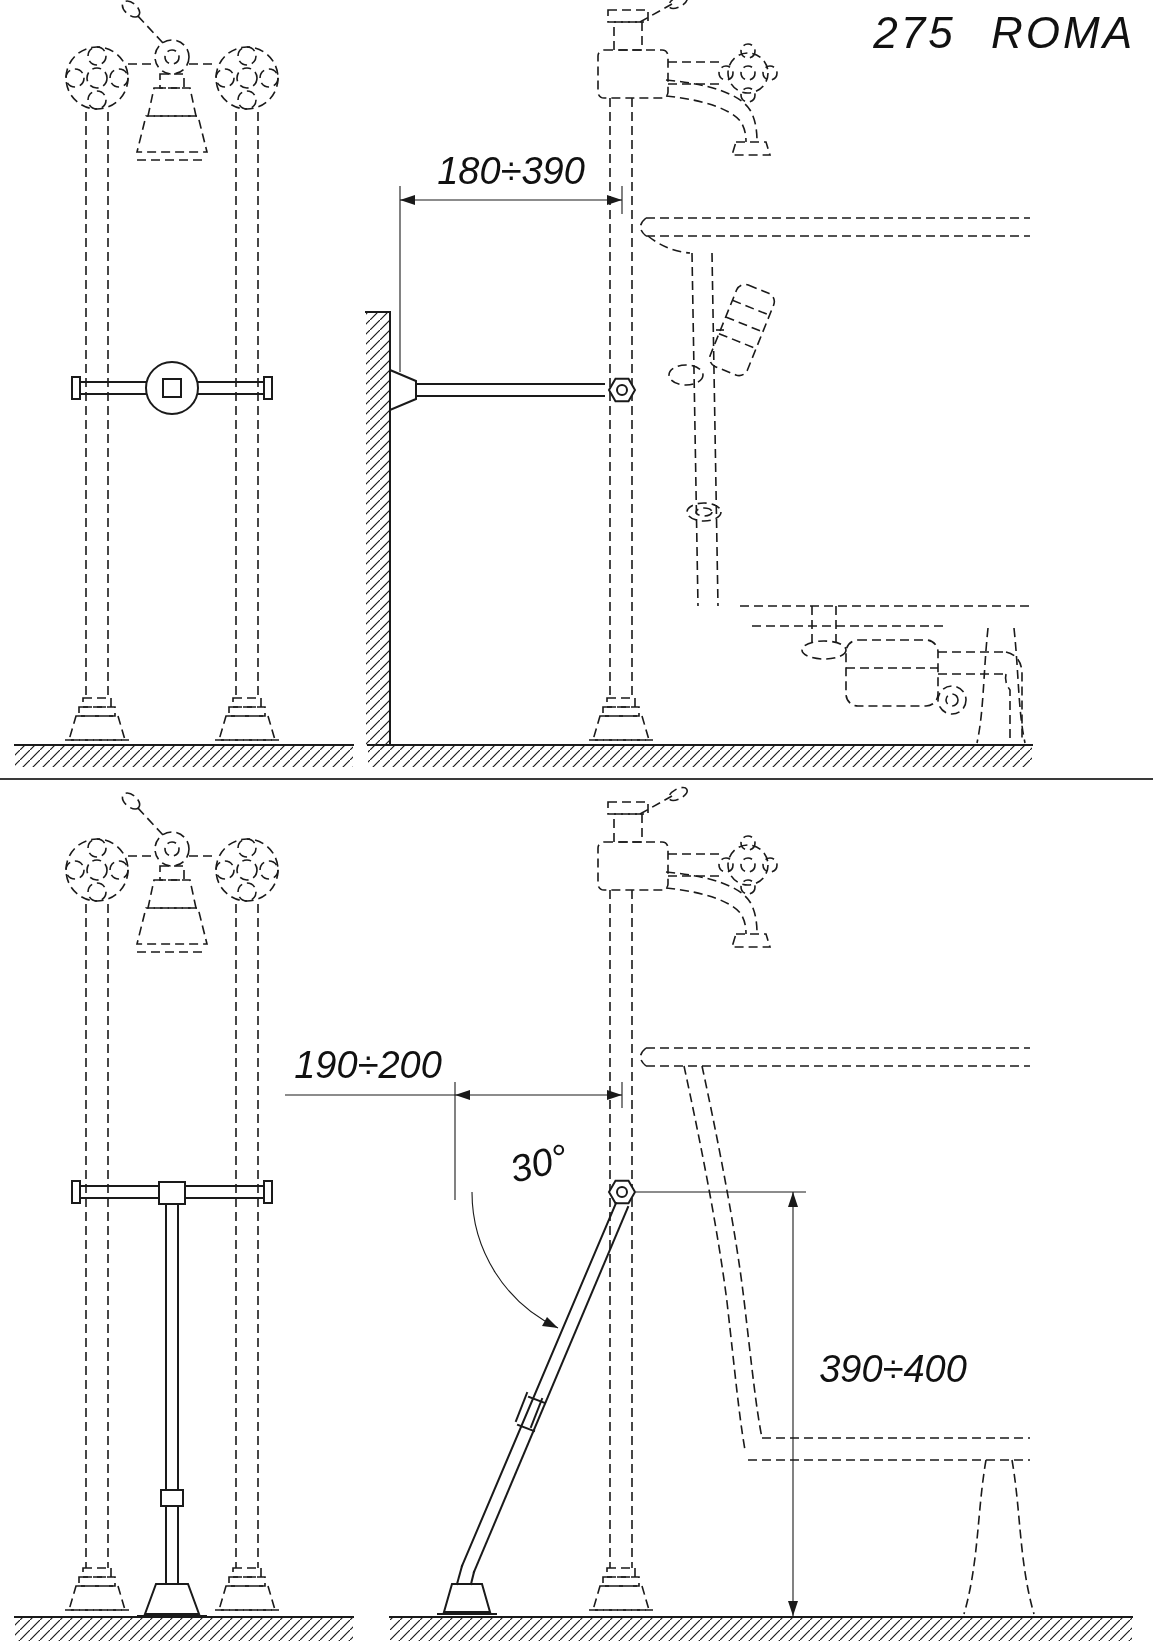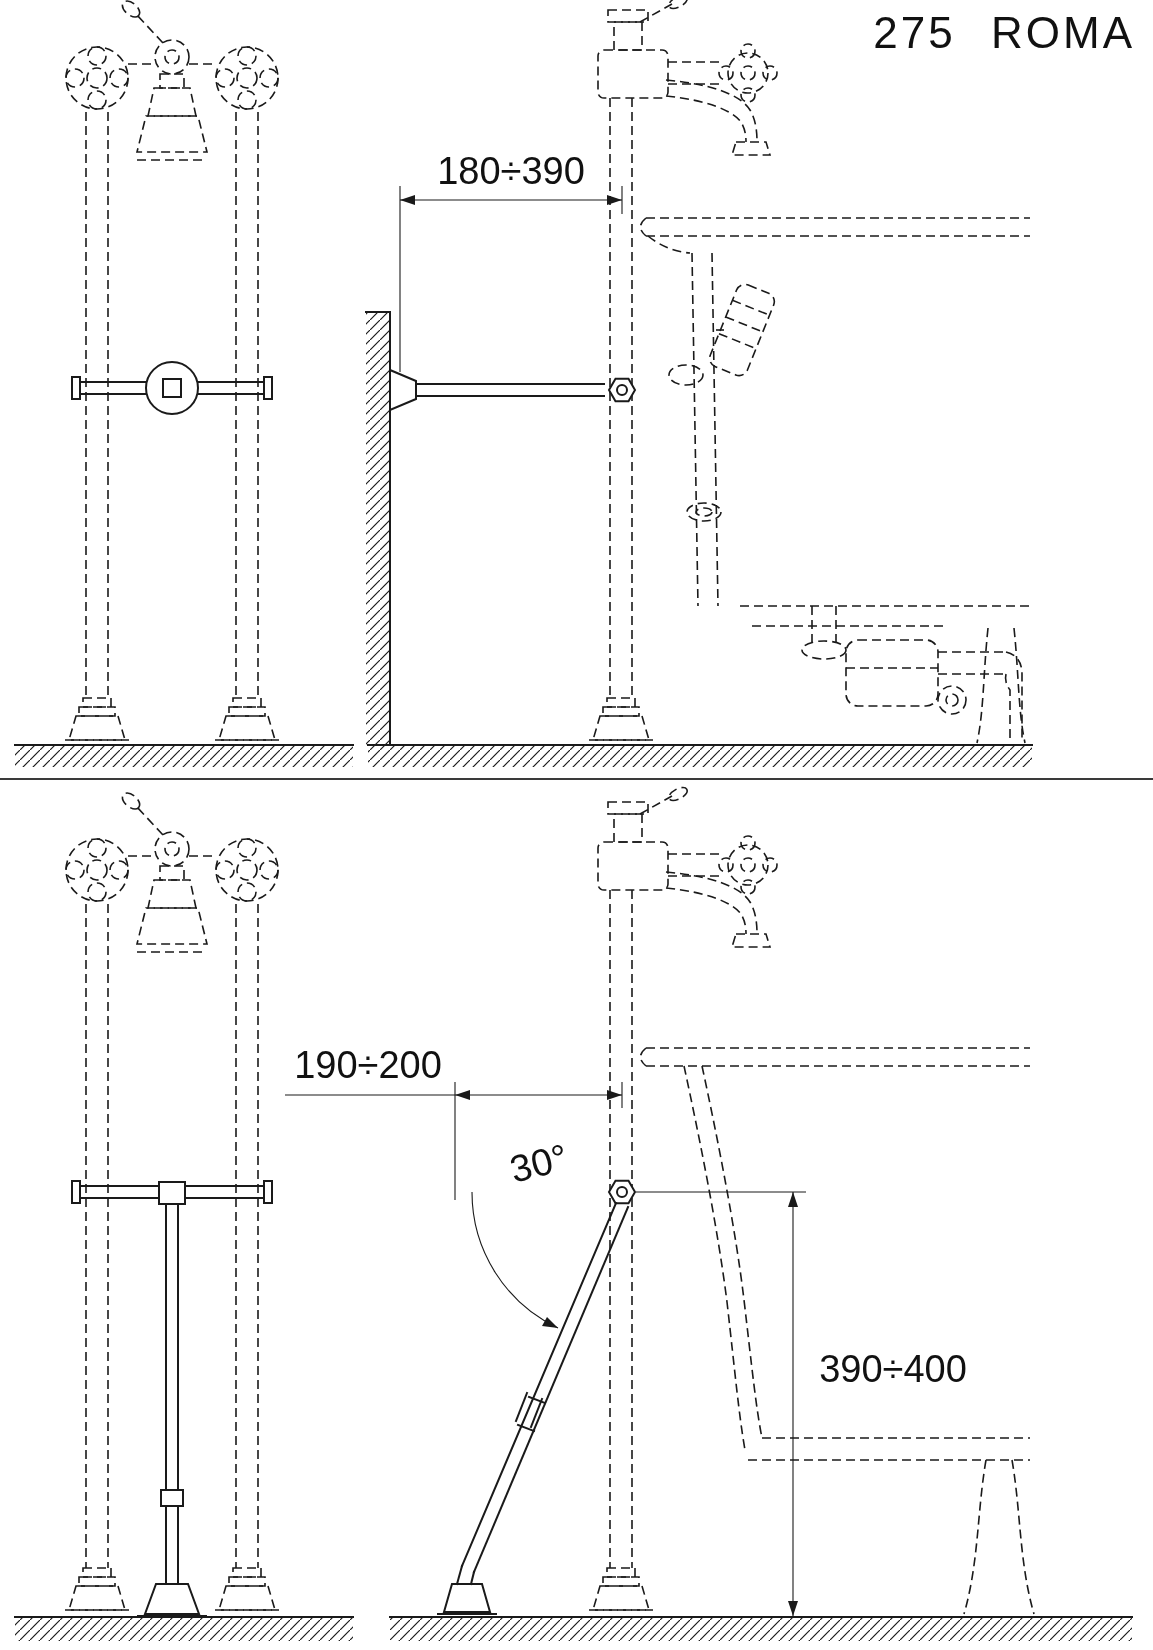--- a/index.html
+++ b/index.html
@@ -1,16 +1,16 @@
 <!DOCTYPE html>
 <html><head>
 <meta charset="utf-8">
 <style>
   html,body{margin:0;padding:0;background:#fff;}
-  .page{position:relative;width:1153px;height:1650px;background:#fff;overflow:hidden;}
+  .page{position:relative;width:1153px;height:1650px;background:#fff;overflow:hidden;font-style:italic;}
   svg{display:block;}
   .s{stroke:#1a1a1a;stroke-width:2;fill:none;stroke-linecap:square;}
   .d{stroke:#1a1a1a;stroke-width:1.6;fill:none;stroke-dasharray:9 5;}
   .x{stroke:#1a1a1a;stroke-width:1.1;fill:none;}
   .ar{fill:#1a1a1a;stroke:none;}
   .txt{font-family:"Liberation Sans","DejaVu Sans",sans-serif;font-size:38px;fill:#111;}
   .ttl{font-family:"Liberation Sans","DejaVu Sans",sans-serif;font-size:44px;fill:#111;letter-spacing:3px;word-spacing:20px;}
 </style>
 </head>
 <body>

